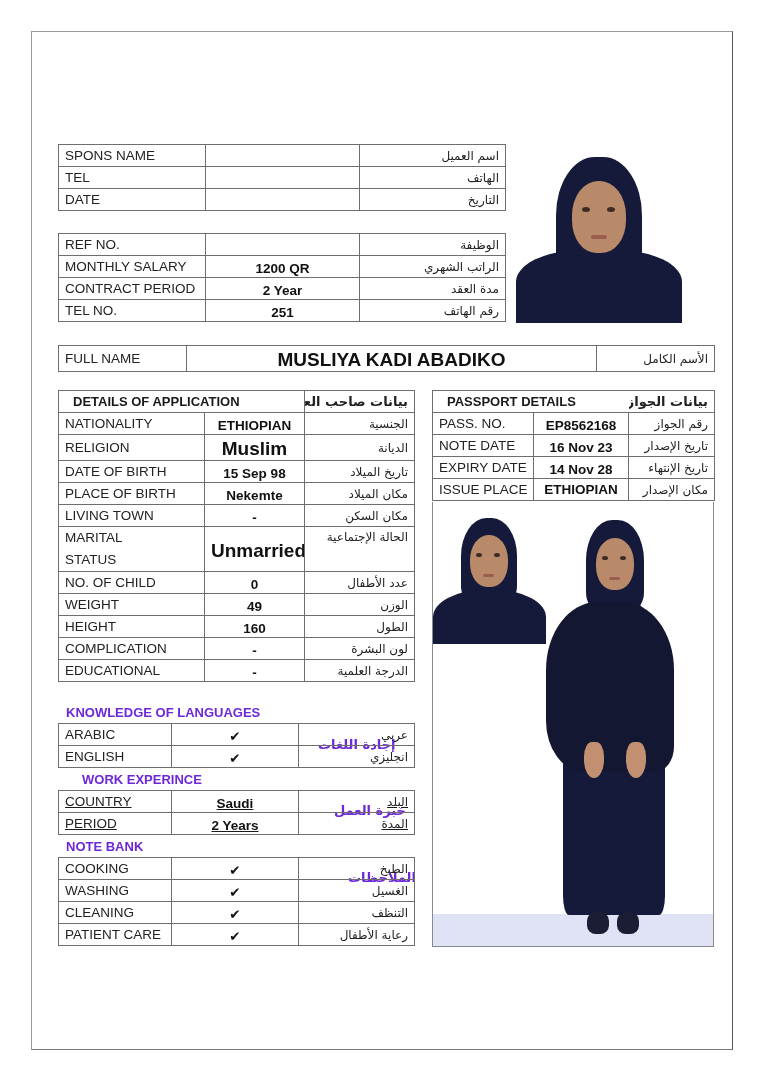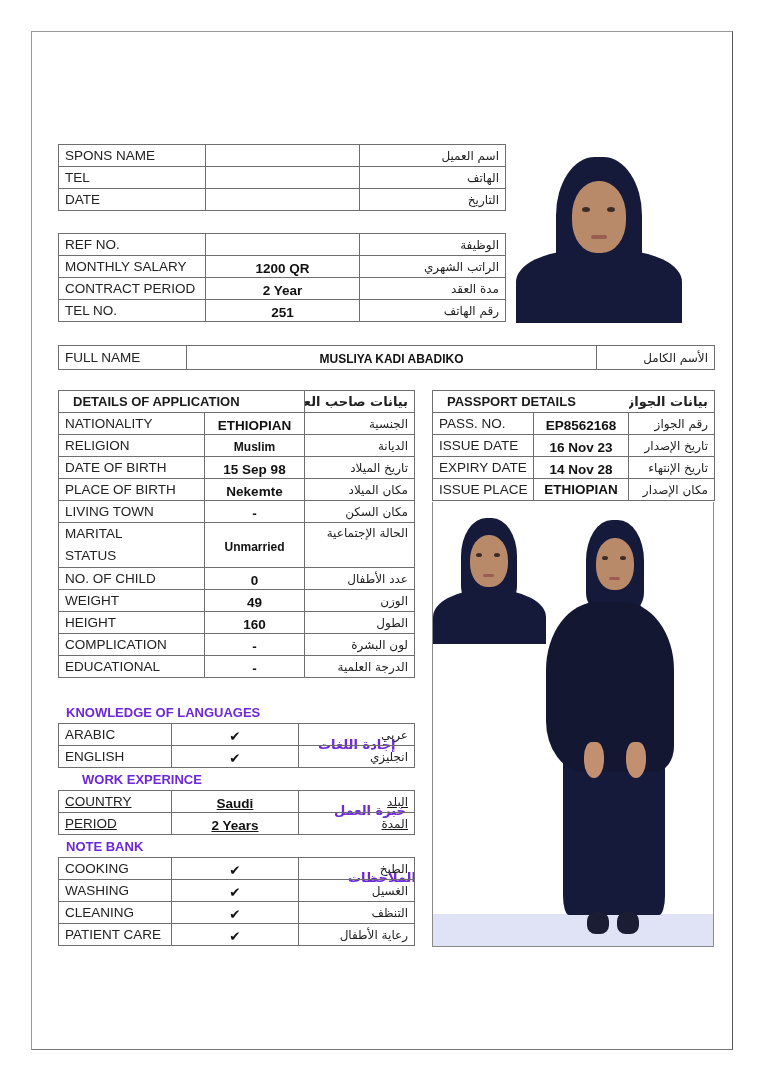--- a/index.html
+++ b/index.html
@@ -6,21 +6,21 @@
   html, body { width: 764px; height: 1080px; background: #ffffff; overflow: hidden; }
   body { position: relative; font-family: "Liberation Sans", "DejaVu Sans", sans-serif; color: #1a1a1a; }
 
   .page-frame { position: absolute; left: 31px; top: 31px; width: 702px; height: 1019px; border: 1px solid #9a9a9a; border-right-color: #555; border-bottom-color: #777; }
 
   table { border-collapse: collapse; position: absolute; table-layout: fixed; }
   td { border: 1px solid #6e6e6e; font-size: 13px; height: 22px; padding: 0 6px; white-space: nowrap; overflow: hidden; }
   td.lbl { font-size: 13.5px; color: #222; }
   td.val { text-align: center; font-weight: bold; font-size: 13.5px; color: #111; padding-top: 3px; }
   td.ar { direction: rtl; text-align: right; font-family: "DejaVu Sans", sans-serif; font-size: 12px; color: #222; }
-  td.val.big { font-size: 12px; }
+  td.val.big { font-size: 19px; }
 
   .hdr-row td { font-weight: bold; font-size: 13px; }
 
   .section-title { position: absolute; font-weight: bold; font-size: 13px; color: #6d28d9; }
   .section-title.ar { direction: rtl; font-family: "DejaVu Sans", sans-serif; font-size: 13px; margin-top: 32px; }
 
   .check { font-size: 11px; color: #111; }
 
   .photo { position: absolute; overflow: hidden; background: #fff; }
   .hijab { position: absolute; background: #15193a; }
@@ -273,21 +273,21 @@
       <tr class="hdr-row">
     <td colspan="2" style="padding-left:14px; border-right:none;">PASSPORT DETAILS</td>
     <td class="ar" style="font-weight:bold; border-left:none;">بيانات الجواز</td>
   </tr>
   <tr>
     <td class="lbl">PASS. NO.</td>
     <td class="val" style="padding:3px 2px 0;margin-top:15px;">EP8562168</td>
     <td class="ar">رقم الجواز</td>
   </tr>
   <tr>
-    <td class="lbl">ISSUE DATE</td>
+    <td class="lbl">NOTE DATE</td>
     <td class="val" style="padding:3px 2px 0;">16 Nov 23</td>
     <td class="ar">تاريخ الإصدار</td>
   </tr>
   <tr>
     <td class="lbl">EXPIRY DATE</td>
     <td class="val" style="padding:3px 2px 0;">14 Nov 28</td>
     <td class="ar">تاريخ الإنتهاء</td>
   </tr>
   <tr>
     <td class="lbl">ISSUE PLACE</td>

